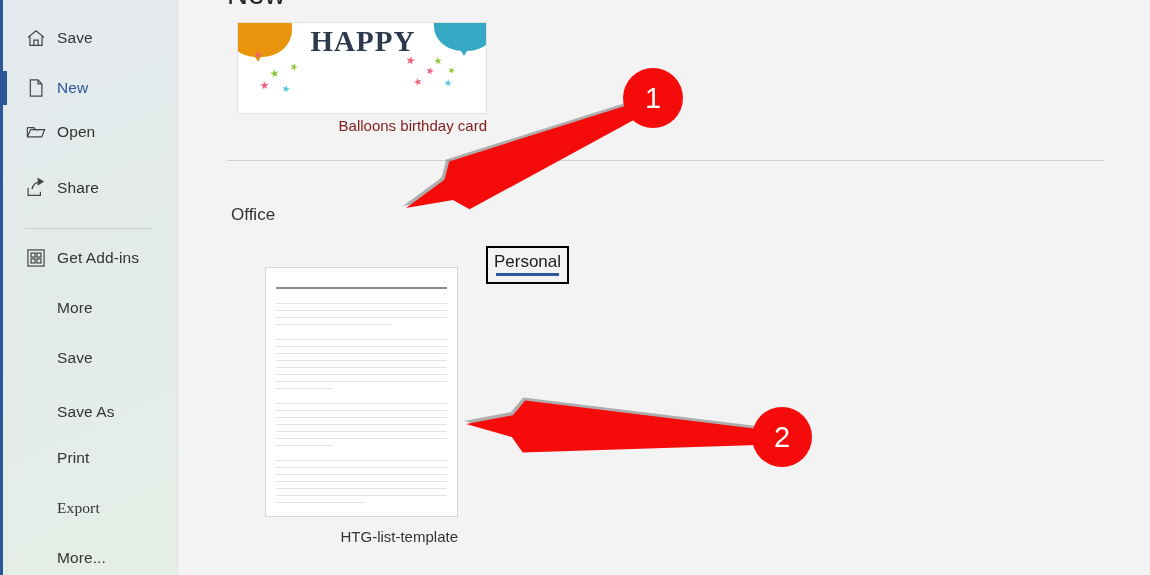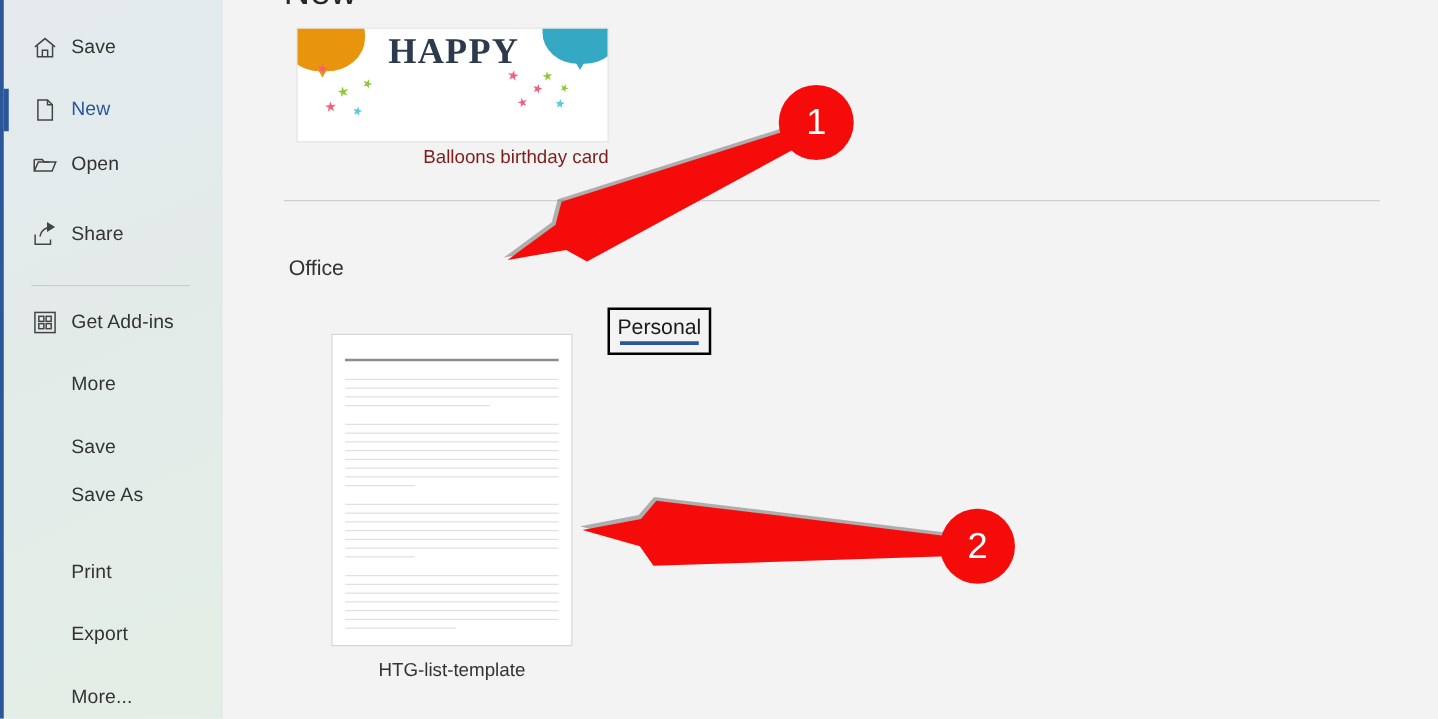--- a/index.html
+++ b/index.html
@@ -221,21 +221,21 @@
     left: 0;
     height: 1px;
     background: #e1e1e1;
   }
   .tpl-line.head { background: #8c8c8c; height: 2px; }
   .tpl-caption {
     position: absolute;
     left: 87px;
     top: 528px;
     width: 193px;
-    text-align: center;
+    text-align: right;
     font-size: 15px;
     color: #333;
     white-space: nowrap;
   }
 
   
   .annot-svg {
     position: absolute;
     left: 0; top: 0;
     width: 1150px; height: 575px;
@@ -303,27 +303,27 @@
               <rect x="13" y="13" width="4.4" height="4.4"></rect>
             </svg></span>
           <span class="nav-label">Get Add-ins</span>
         </div>
         <div class="nav-item" style="top: 289px;">
           <span class="nav-label">More</span>
         </div>
         <div class="nav-item" style="top: 339px;">
           <span class="nav-label">Save</span>
         </div>
-        <div class="nav-item" style="top: 378px;">
+        <div class="nav-item" style="top: 393px;">
           <span class="nav-label">Save As</span>
         </div>
         <div class="nav-item" style="top: 439px;">
           <span class="nav-label">Print</span>
         </div>
-        <div class="nav-item" style="top: 489px;">
+        <div class="nav-item" style="top: 489px; font-family: Liberation Serif, serif;">
           <span class="nav-label">Export</span>
         </div>
         <div class="nav-item" style="top: 539px;">
           <span class="nav-label">More...</span>
         </div>
       </div>
     <div class="sidebar-sep" id="sidebar-sep" style="top: 228px;"></div>
   </div>
 
   <div class="content">

